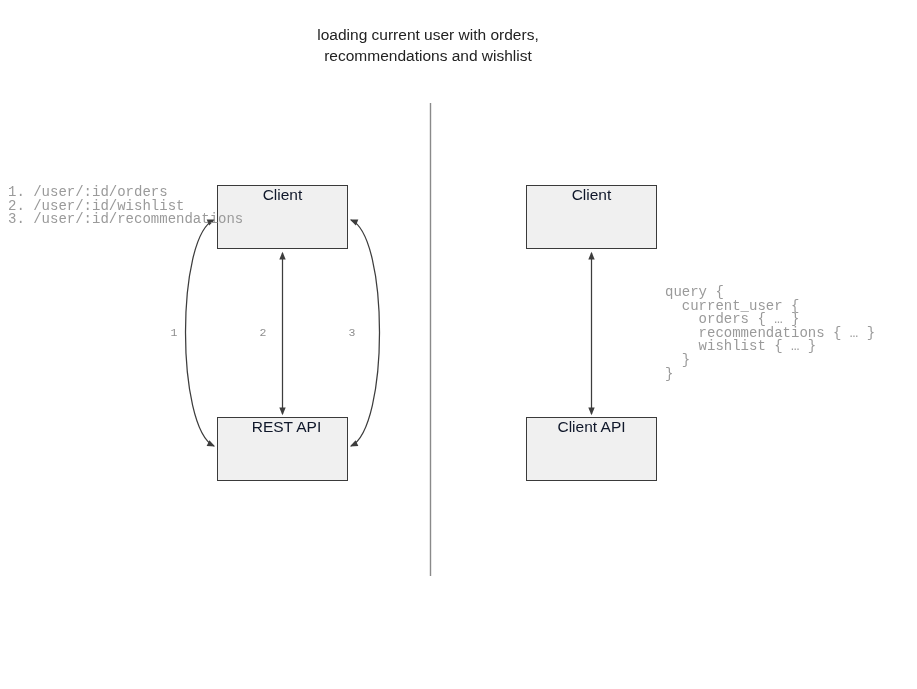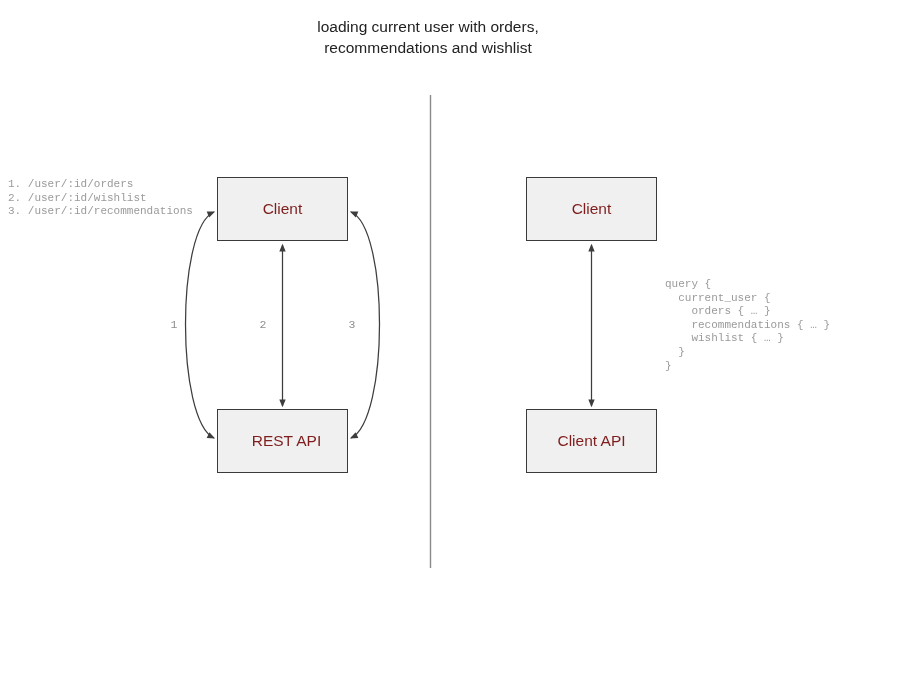--- a/index.html
+++ b/index.html
@@ -11,21 +11,21 @@
     width: 917px;
     height: 689px;
     position: relative;
     overflow: hidden;
     font-family: "Liberation Sans", sans-serif;
     -webkit-font-smoothing: antialiased;
   }
   #canvas {
     position: absolute;
     left: 0;
-    top: 0;
+    top: 8px;
     width: 917px;
     height: 639px;
   }
   .title {
     position: absolute;
     left: 228px;
     top: 16px;
     width: 400px;
     text-align: center;
     font-size: 15.5px;
@@ -34,34 +34,33 @@
     white-space: pre-line;
   }
   .node {
     position: absolute;
     width: 131px;
     height: 64px;
     background: #f0f0f0;
     border: 1.3px solid #3a3a3a;
     box-sizing: border-box;
     display: flex;
-    align-items: center;
     justify-content: center;
     font-size: 15.5px;
-    color: #7f1d1d;
+    color: #0f172a;
   }
   #node-rest-client  { left: 217px; top: 177px; }
   #node-rest-api     { left: 217px; top: 409px; padding-left: 8px; }
   #node-gql-client   { left: 526px; top: 177px; }
   #node-gql-api      { left: 526px; top: 409px; }
 
   .codeblock {
     position: absolute;
     font-family: "Liberation Mono", "DejaVu Sans Mono", monospace;
-    font-size: 11px;
+    font-size: 14px;
     line-height: 13.6px;
     color: #9a9a9a;
     white-space: pre;
   }
   #endpoint-list { left: 8px;   top: 178px; }
   #gql-query     { left: 665px; top: 278px; }
 
   .edge-label {
     position: absolute;
     font-family: "Liberation Mono", "DejaVu Sans Mono", monospace;

